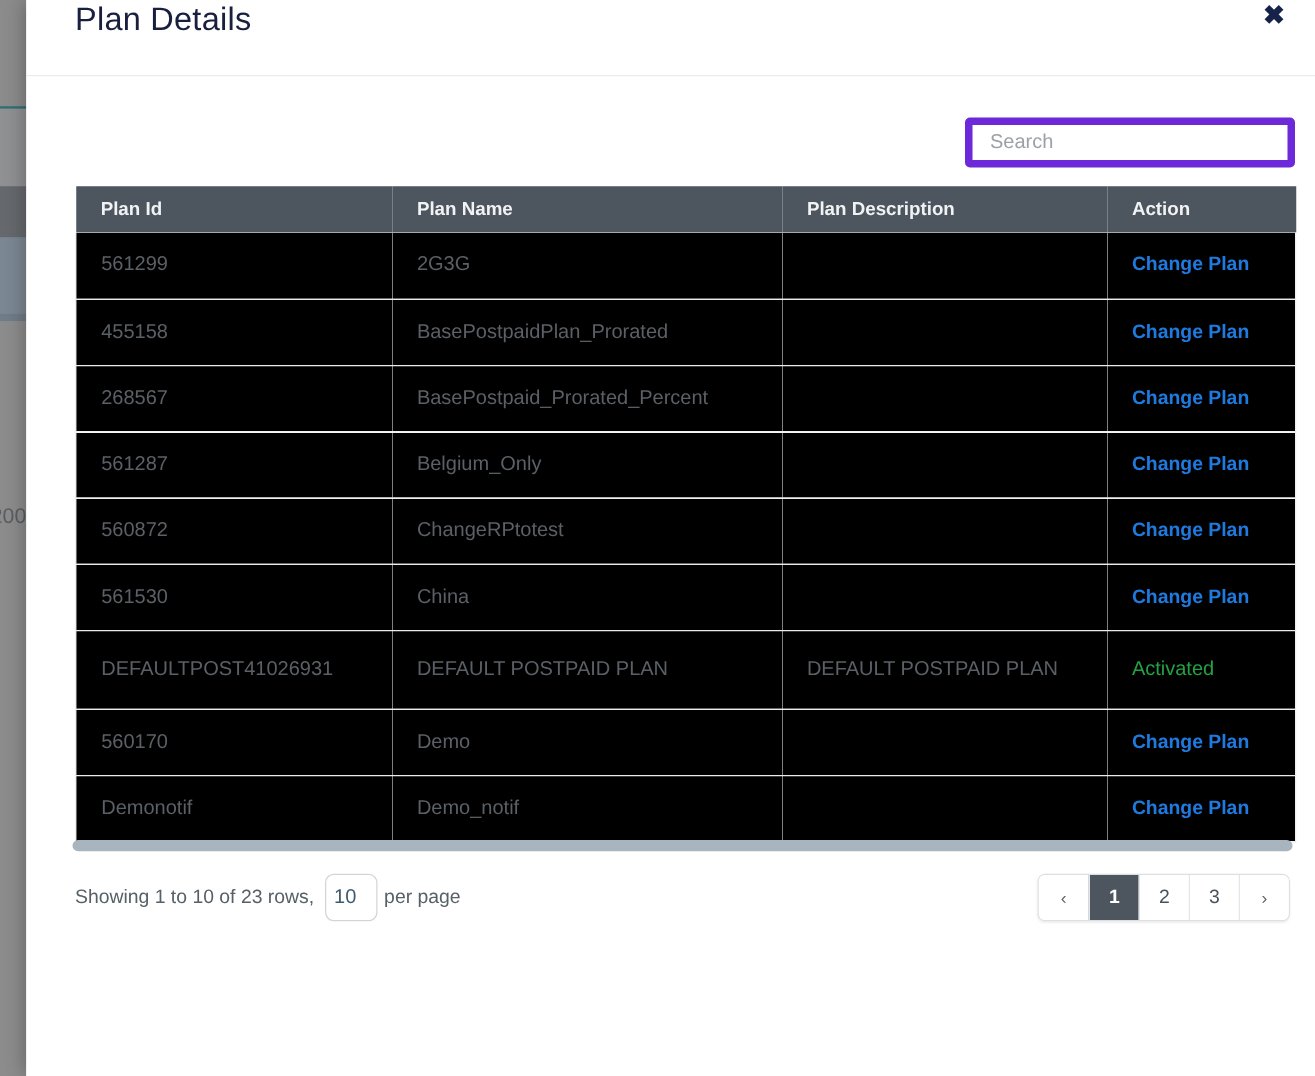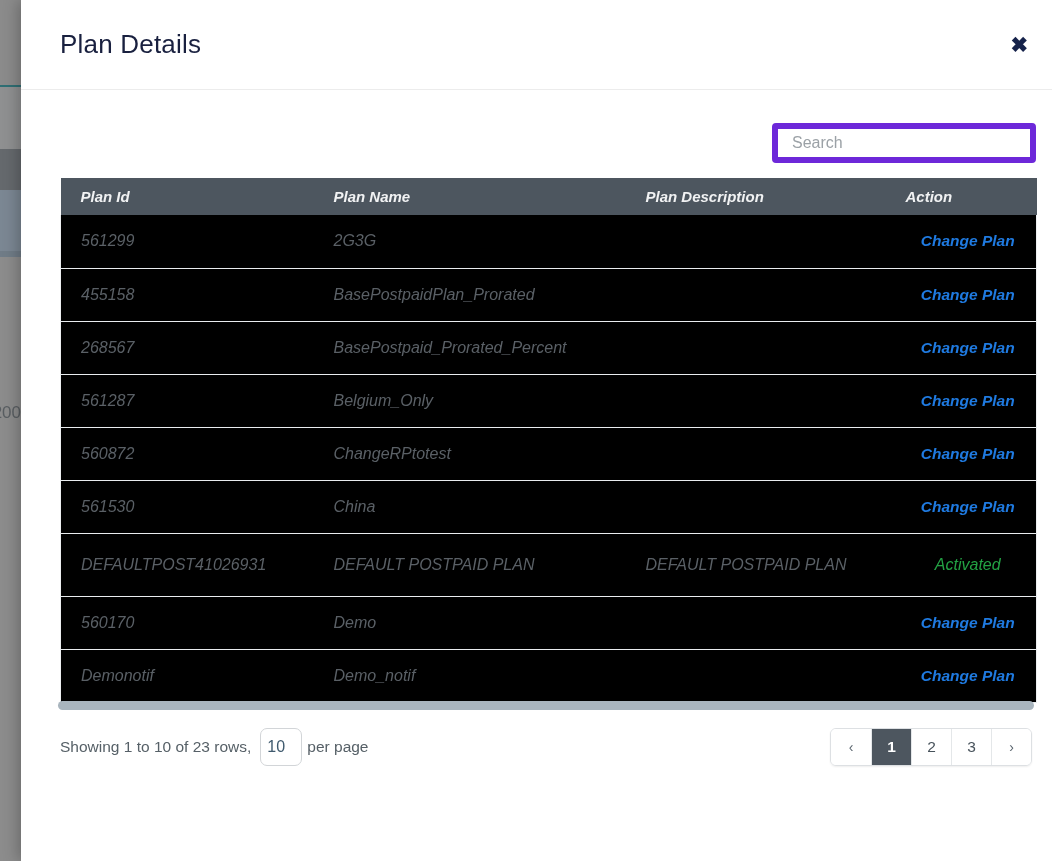--- a/index.html
+++ b/index.html
@@ -27,22 +27,22 @@
     position: absolute; top: 146px; right: 0;
     font-size: 17px; color: #595e62; white-space: nowrap;
   }
 
   
   .modal {
     position: absolute; left: 21px; top: 0; right: 0; bottom: 0;
     background: #ffffff; box-shadow: -3px 0 14px rgba(0,0,0,0.25);
   }
   .modal-header {
-    height: 90px; border-bottom: 1px solid #ececec;
-    display: flex; align-items: center; padding: 0 20px 0 39px;
+    height: 61px; border-bottom: 1px solid #ececec;
+    display: flex; align-items: flex-start; padding: 0 20px 0 39px;
   }
   .modal-title {
     flex: 1; margin: 0; font-size: 26px; font-weight: 500;
     color: #19203f; letter-spacing: 0.2px;
   }
   .close-btn {
     background: none; border: none; cursor: pointer; padding: 2px 4px;
     font-size: 21px; font-weight: 700; color: #15224a; line-height: 1;
   }
 
@@ -51,35 +51,35 @@
   .search-row { display: flex; justify-content: flex-end; margin-bottom: 15px; }
   .search-input {
     width: 264px; height: 40px; border: 6px solid #6d28d9; border-radius: 4px;
     padding: 0 14px; font-size: 16px; color: #333; outline: none;
     font-family: Liberation Sans, sans-serif;
   }
   .search-input::placeholder { color: #9ba1a6; }
 
   
   table.plans {
-    width: 100%; border-collapse: collapse; table-layout: fixed; font-style: italic;
+    width: 100%; border-collapse: collapse; table-layout: fixed;
   }
   table.plans thead th {
     background: var(--header-bg, #4d565f); color: #f1f2f3;
     font-size: 15px; font-weight: bold; text-align: left;
     height: 37px; padding: 0 6px 0 20px;
   }
   table.plans tbody td {
     height: 53px; padding: 0 6px 0 20px;
     border-bottom: 1px solid #e9ecef;
     font-size: 16px; color: #5a6066; background: #000000;
     overflow: hidden; white-space: nowrap;
   }
   table.plans tbody td:first-child  { border-left: 1px solid #edeff1; }
-  table.plans tbody td:last-child   { border-right: 1px solid #edeff1; text-align: center; }
+  table.plans tbody td:last-child   { border-right: 1px solid #edeff1; }
   table.plans tbody tr.has-desc td  { height: 63px; }
   .link {
     color: var(--accent-blue, #1f7ae0); font-weight: bold;
     font-size: 15.5px; text-decoration: none; cursor: pointer;
   }
   .status { color: var(--status-green, #23a244); font-size: 16px; }
 
   
   .hscroll { height: 9px; margin-top: -2px; position: relative; cursor: pointer; }
   .hscroll .thumb {

